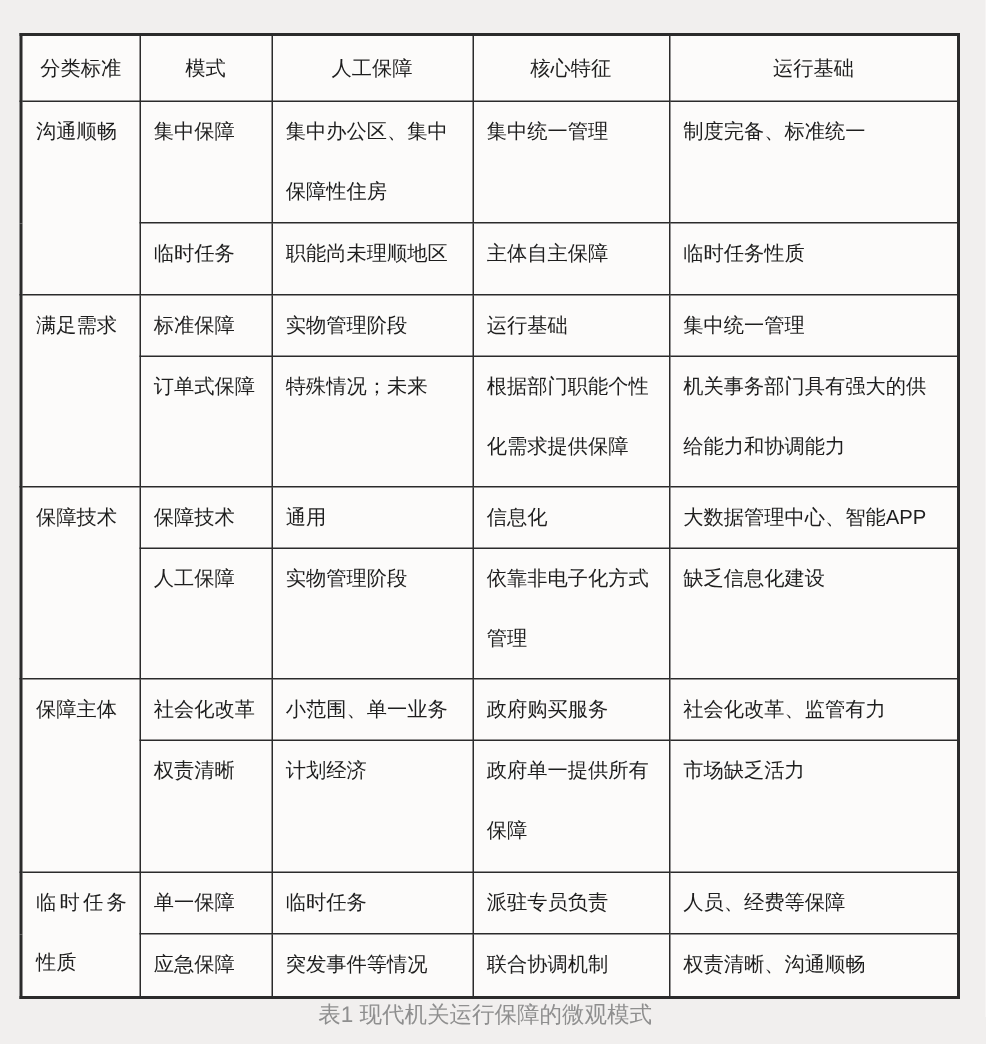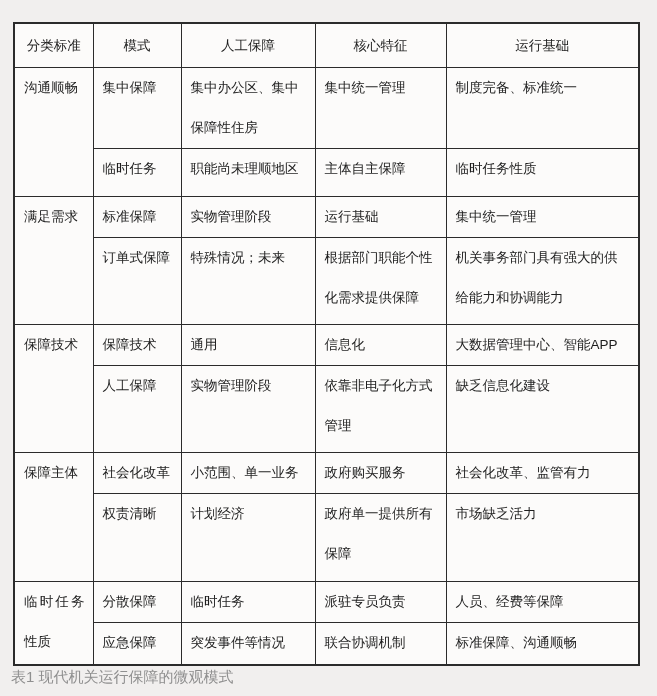--- a/index.html
+++ b/index.html
@@ -49,20 +49,21 @@
     padding: 0 2px;
   }
   td.cat {
     text-align: justify;
     text-justify: inter-character;
   }
   .caption {
     position: absolute;
     left: 11px; top: 666px;
     width: 625px;
+    text-align: center;
     font-size: 15px;
     line-height: 22px;
     color: var(--caption-color);
   }
 </style>
 </head>
 <body>
 
 <div class="tbl-wrap">
   <table class="micro-modes">
@@ -133,28 +134,28 @@
       </tr>
       <tr style="height:88px">
         <td>权责清晰</td>
         <td>计划经济</td>
         <td>政府单一提供所有保障</td>
         <td>市场缺乏活力</td>
       </tr>
 
       <tr style="height:39px">
         <td class="cat" rowspan="2">临时任务性质</td>
-        <td>分散保障</td>
+        <td>单一保障</td>
         <td>临时任务</td>
         <td>派驻专员负责</td>
         <td>人员、经费等保障</td>
       </tr>
       <tr style="height:42px">
         <td>应急保障</td>
         <td>突发事件等情况</td>
         <td>联合协调机制</td>
-        <td>标准保障、沟通顺畅</td>
+        <td>权责清晰、沟通顺畅</td>
       </tr>
     </tbody>
   </table>
 </div>
 
 <div class="caption">表1 现代机关运行保障的微观模式</div>
 
 </body></html>

